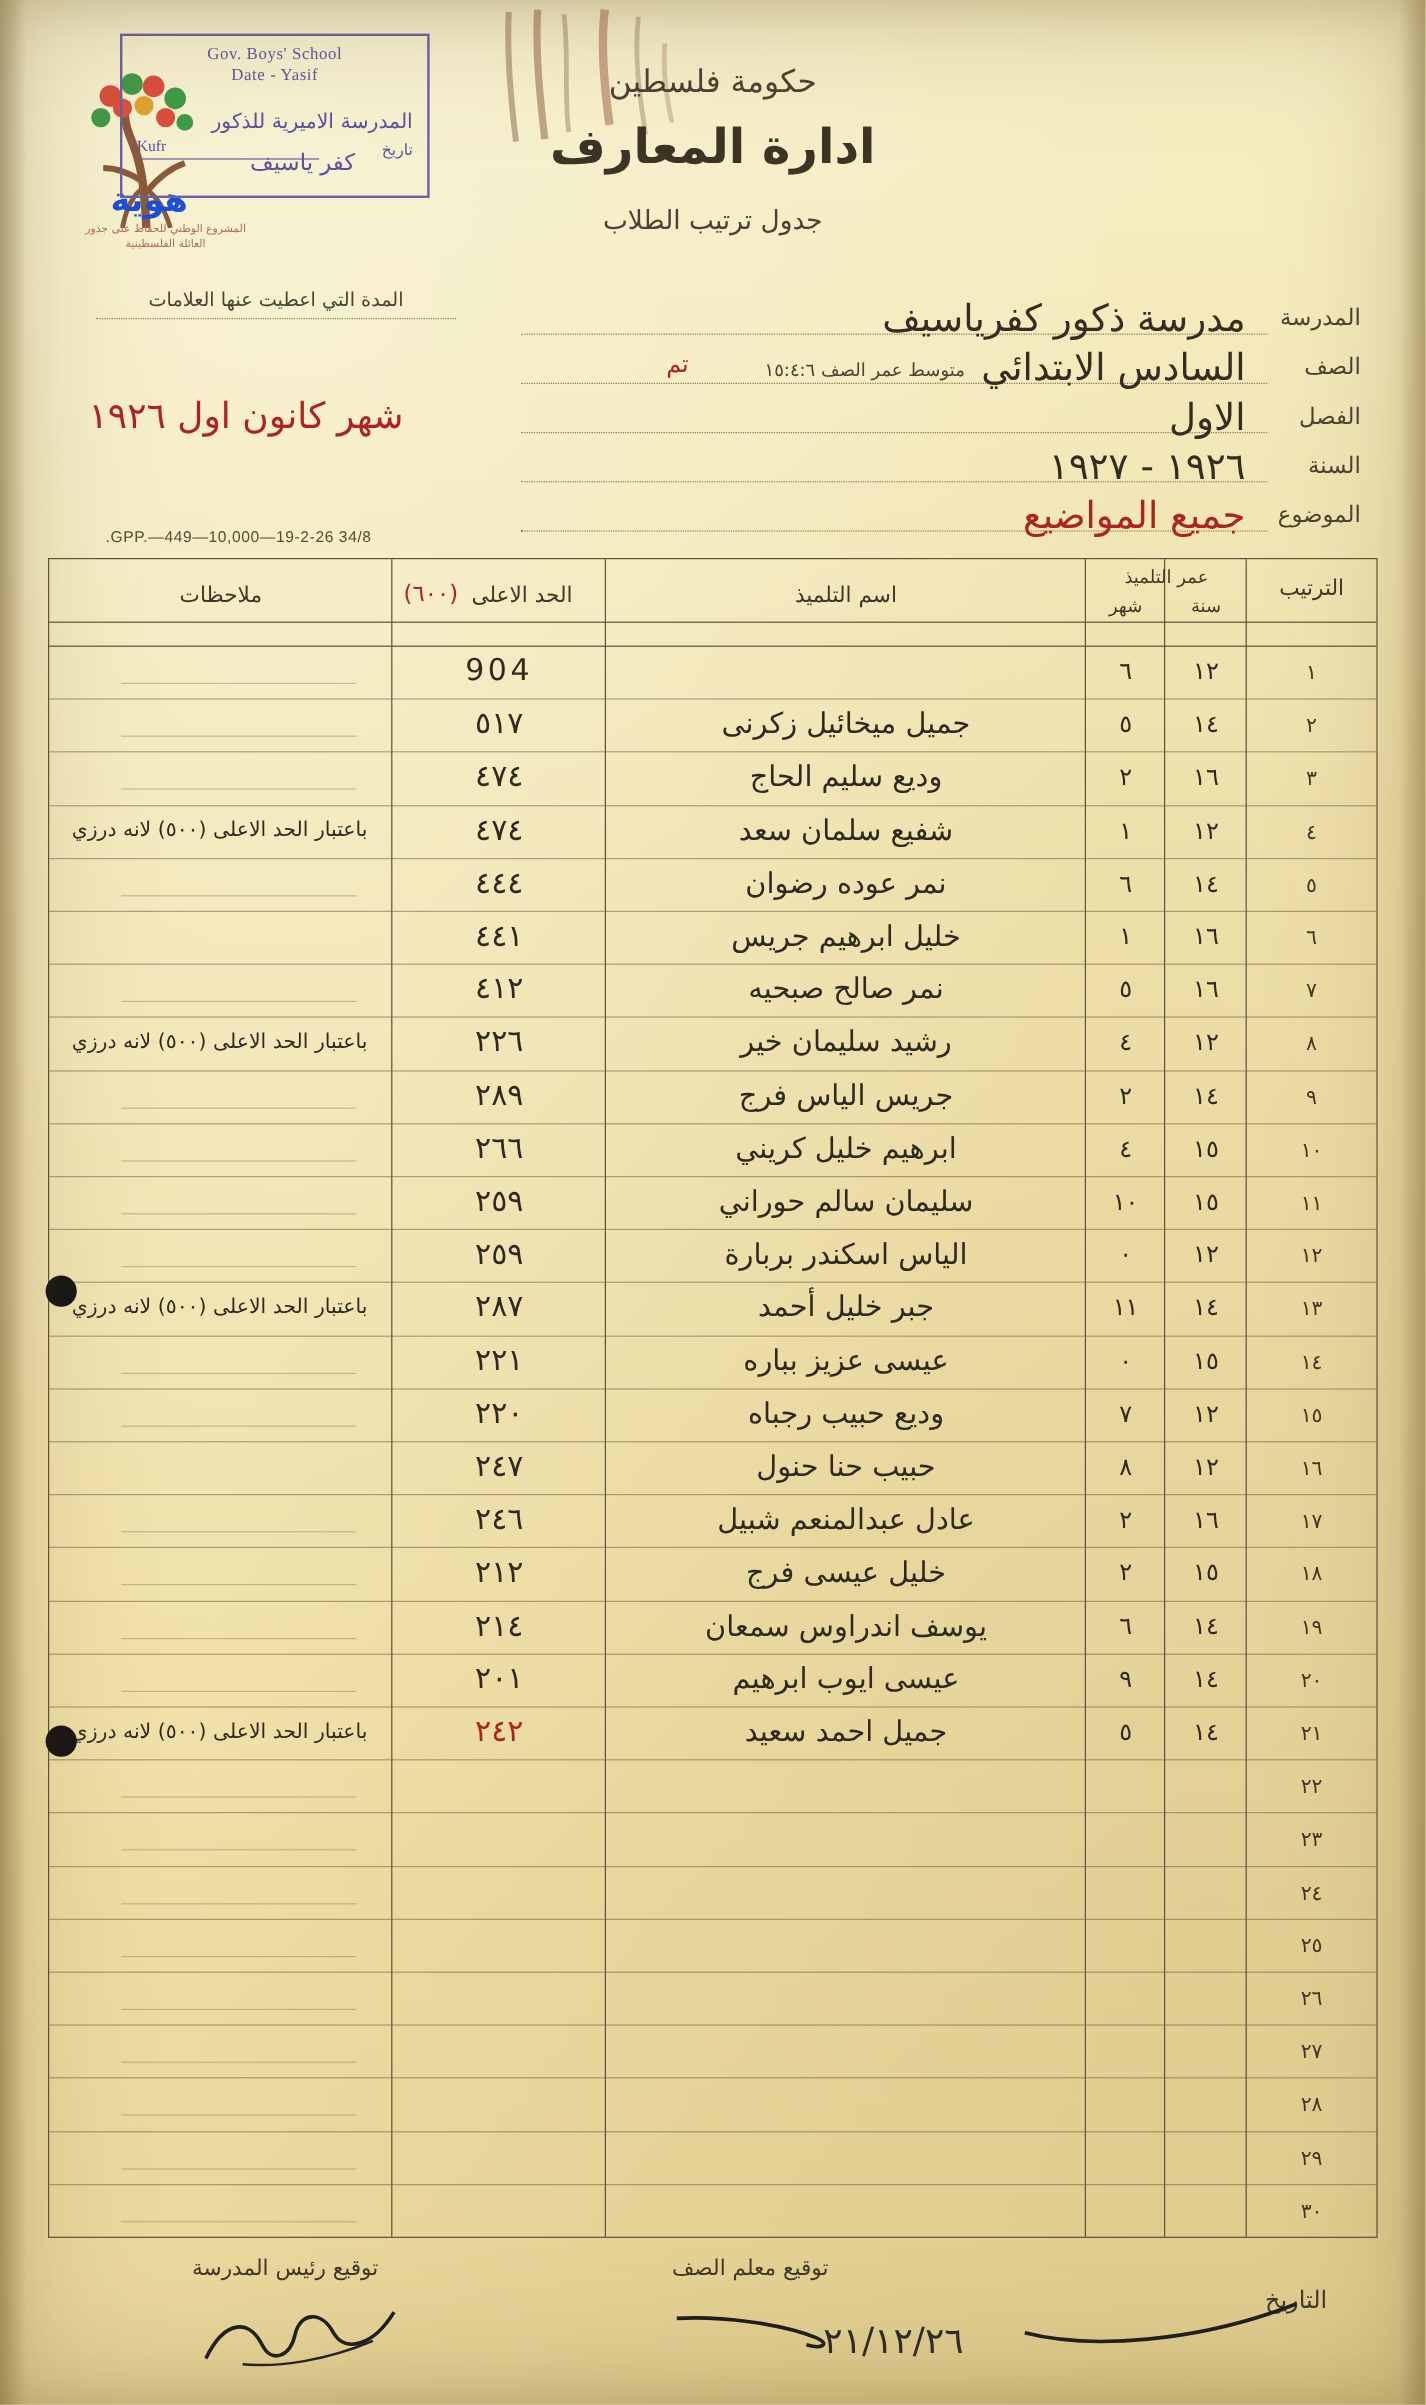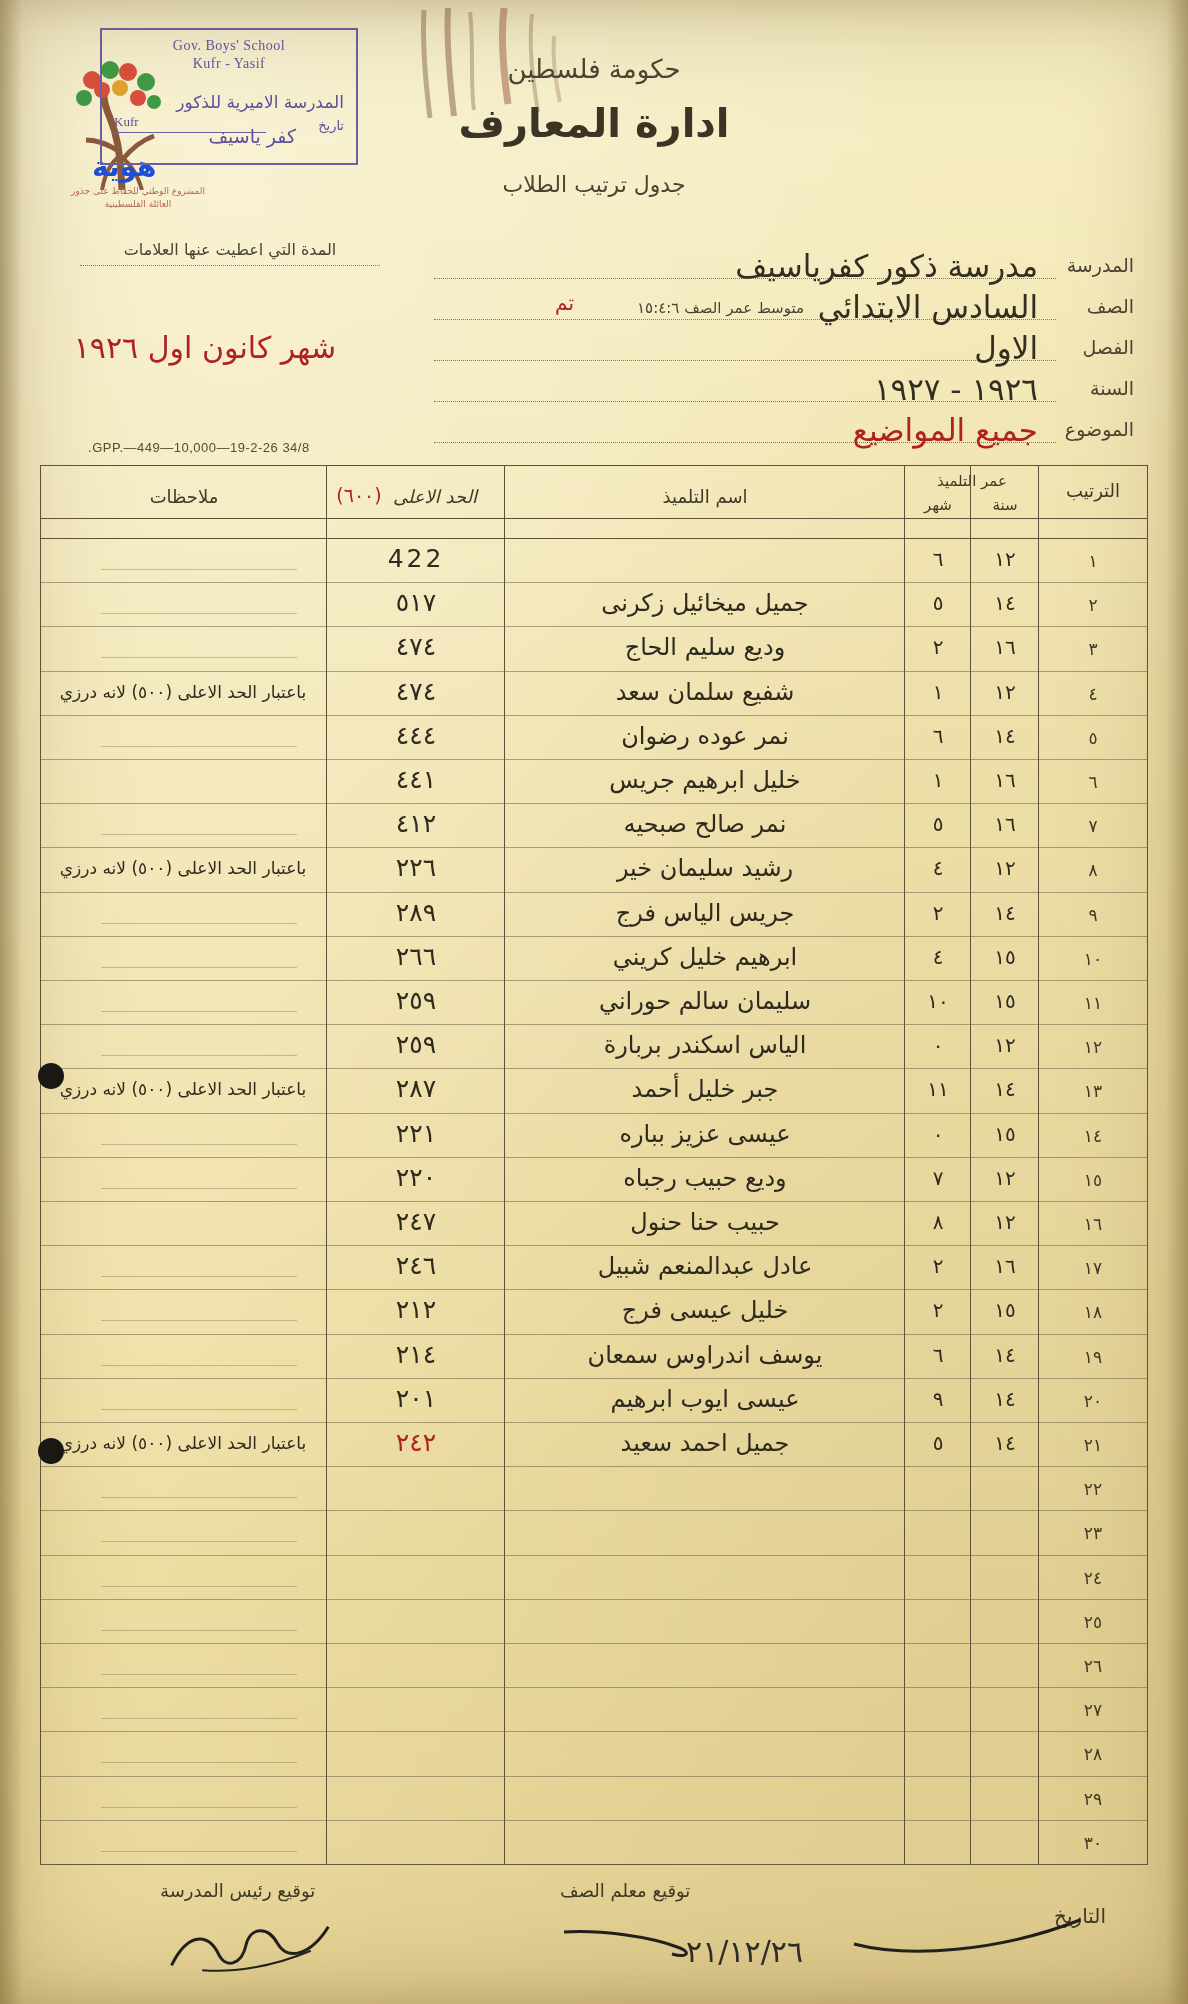--- a/index.html
+++ b/index.html
@@ -189,21 +189,21 @@
   <circle cx="40" cy="50" r="8" fill="#d94f3d"></circle>
   <circle cx="58" cy="48" r="8" fill="#e0a32e"></circle>
   <circle cx="76" cy="58" r="8" fill="#d94f3d"></circle>
   <circle cx="92" cy="62" r="7" fill="#3f9a46"></circle>
 </svg>
 <div class="watermark-ar">هوية</div>
 <div class="watermark-txt">المشروع الوطني للحفاظ على جذور العائلة الفلسطينية</div>
 
 <div class="stamp">
   <div class="en1">Gov. Boys' School</div>
-  <div class="en2">Kufr - Yasif</div>
+  <div class="en2">Date - Yasif</div>
   <div class="datelbl">تاريخ</div>
   <div class="datelbl-en">Kufr</div>
   <div class="dateline"></div>
   <div class="ar1">المدرسة الاميرية للذكور</div>
   <div class="ar2">كفر ياسيف</div>
 </div>
 
 <svg class="ink-smudge" viewBox="0 0 190 118">
   <path d="M20 4 C18 40 22 80 26 112" stroke="#6b4a2a" stroke-width="5" fill="none" opacity=".75"></path>
   <path d="M44 2 C42 38 46 76 50 110" stroke="#7a4526" stroke-width="6" fill="none" opacity=".8"></path>
@@ -263,28 +263,28 @@
   <div class="vline" style="right:820px;"></div>
 
   <div class="head-line" style="top:52px;"></div>
   <div class="head-line" style="top:72px;"></div>
 
   <div class="th" style="right:0;width:108px;">الترتيب</div>
   <div class="th small" style="right:108px;width:134px;top:6px;">عمر التلميذ</div>
   <div class="th small" style="right:176px;width:66px;top:30px;">شهر</div>
   <div class="th small" style="right:108px;width:68px;top:30px;">سنة</div>
   <div class="th" style="right:242px;width:400px;top:20px;">اسم التلميذ</div>
-  <div class="th" style="right:662px;width:100px;top:20px;font-style:italic;">الحد الاعلى</div>
+  <div class="th" style="right:662px;width:100px;top:20px;">الحد الاعلى</div>
   <div class="th th-red" style="right:760px;width:56px;top:18px;">(٦٠٠)</div>
   <div class="th" style="right:820px;width:286px;top:20px;">ملاحظات</div>
 <div class="hline" style="top: 116.2px;"></div>
     <div class="cell idx" style="right:0;width:108px;top:85px;">١</div>
     <div class="cell age" style="right:108px;width:68px;top:81px;">١٢</div>
     <div class="cell age" style="right:176px;width:66px;top:81px;">٦</div>
-    <div class="cell mark" style="right:642px;width:178px;top:78px;">422</div>
+    <div class="cell mark" style="right:642px;width:178px;top:78px;">904</div>
     <div class="hline" style="left: 60px; right: 850px; top: 103px; opacity: 0.35;"></div>
     <div class="hline" style="top: 160.4px;"></div>
     <div class="cell idx" style="right:0;width:108px;top:129.2px;">٢</div>
     <div class="cell age" style="right:108px;width:68px;top:125.2px;">١٤</div>
     <div class="cell age" style="right:176px;width:66px;top:125.2px;">٥</div>
     <div class="cell name" style="right:242px;width:400px;top:123.2px;">جميل ميخائيل زكرنى</div>
     <div class="cell mark" style="right:642px;width:178px;top:122.2px;">٥١٧</div>
     <div class="hline" style="left: 60px; right: 850px; top: 147.2px; opacity: 0.35;"></div>
     <div class="hline" style="top: 204.6px;"></div>
     <div class="cell idx" style="right:0;width:108px;top:173.4px;">٣</div>

